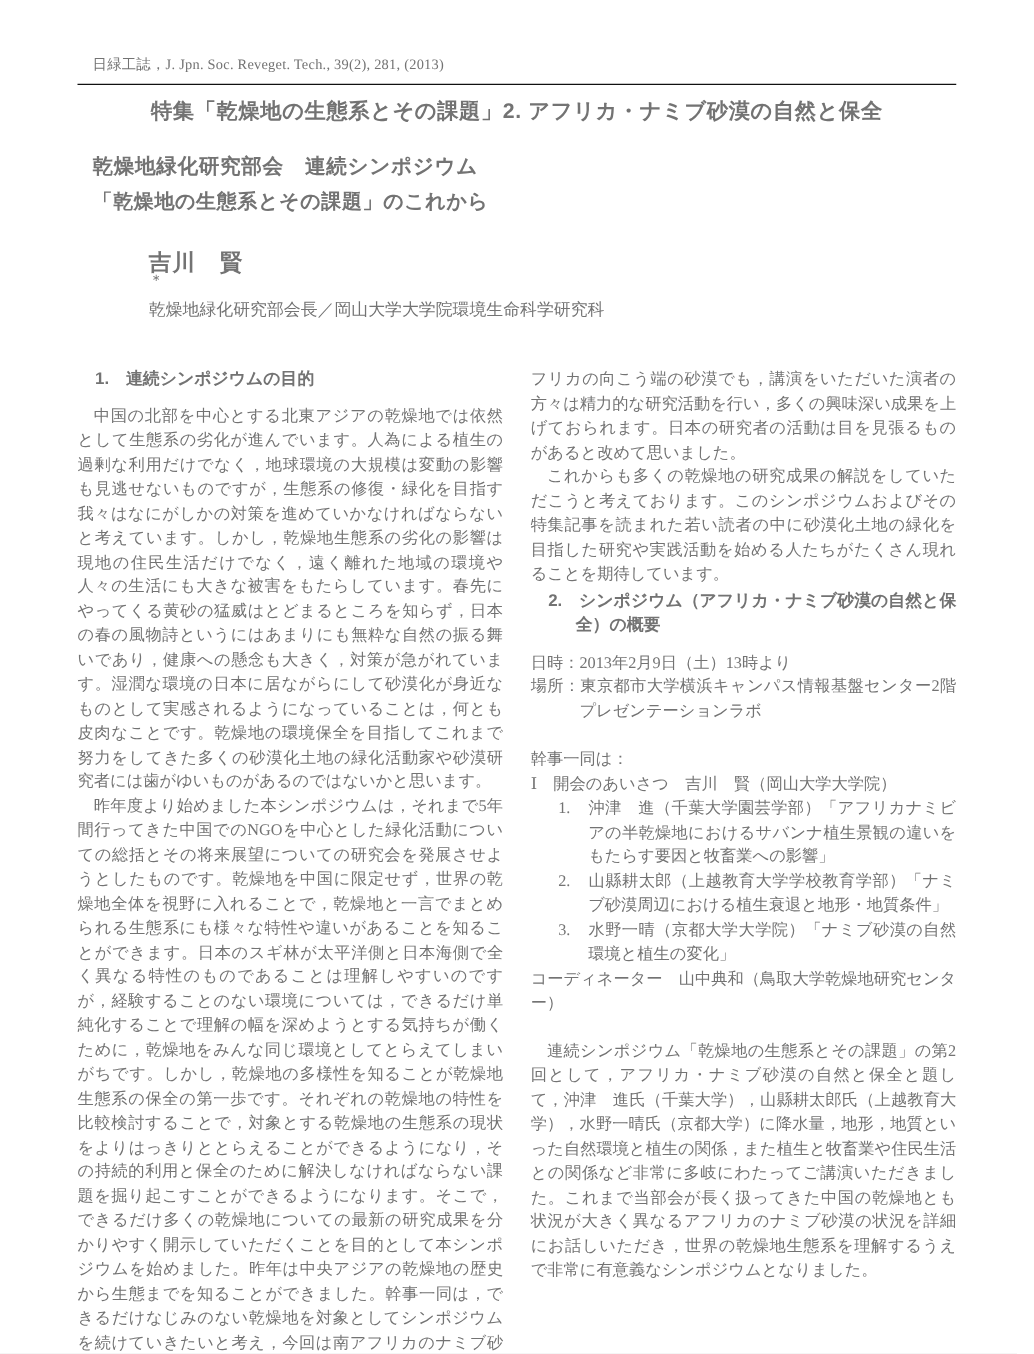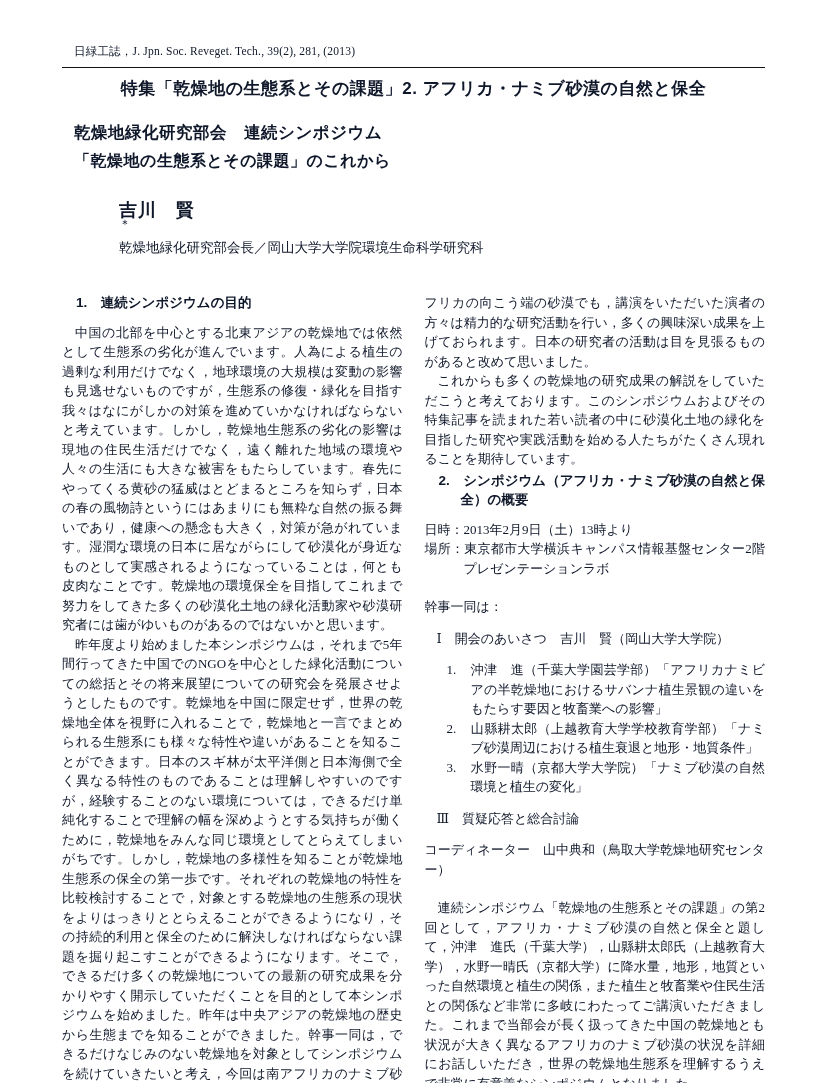--- a/index.html
+++ b/index.html
@@ -6,21 +6,21 @@
     margin: 0;
     padding: 0;
     background: #e8e8e8;
   }
   .page {
     position: relative;
     width: 827px;
     height: 1083px;
     margin: 0 auto;
     background: #ffffff;
-    color: #0f172a;
+    color: #737373;
     font-family: "Liberation Serif", "DejaVu Serif", serif;
     box-sizing: border-box;
     padding: 44px 62px 30px 62px;
     display: flex;
     flex-direction: column;
     overflow: hidden;
   }
   .journal-line {
     font-size: 11.5px;
     letter-spacing: 0.2px;
@@ -114,21 +114,21 @@
   .meta-line {
     margin: 0;
   }
   .meta-line.hang-place {
     padding-left: 39px;
     text-indent: -39px;
   }
   .blank-gap { height: 19px; }
   .program-label { margin: 0; }
   .program-item {
-    margin: 12px;
+    margin: 0;
     padding-left: 26px;
     text-indent: -26px;
   }
   ol.lectures {
     list-style: none;
     margin: 0;
     padding: 0;
   }
   ol.lectures li {
     padding-left: 46px;
@@ -191,21 +191,20 @@
           <span class="lec-num">1.</span><span>沖津　進（千葉大学園芸学部）「アフリカナミビアの半乾燥地におけるサバンナ植生景観の違いをもたらす要因と牧畜業への影響」</span>
         </li>
         <li>
           <span class="lec-num">2.</span><span>山縣耕太郎（上越教育大学学校教育学部）「ナミブ砂漠周辺における植生衰退と地形・地質条件」</span>
         </li>
         <li>
           <span class="lec-num">3.</span><span>水野一晴（京都大学大学院）「ナミブ砂漠の自然環境と植生の変化」</span>
         </li>
       </ol>
 
-      <p class="program-item">Ⅲ　質疑応答と総合討論</p>
       <p class="coordinator">コーディネーター　山中典和（鳥取大学乾燥地研究センター）</p>
 
       <div class="blank-gap"></div>
 
       <p class="body-para">連続シンポジウム「乾燥地の生態系とその課題」の第2回として，アフリカ・ナミブ砂漠の自然と保全と題して，沖津　進氏（千葉大学），山縣耕太郎氏（上越教育大学），水野一晴氏（京都大学）に降水量，地形，地質といった自然環境と植生の関係，また植生と牧畜業や住民生活との関係など非常に多岐にわたってご講演いただきました。これまで当部会が長く扱ってきた中国の乾燥地とも状況が大きく異なるアフリカのナミブ砂漠の状況を詳細にお話しいただき，世界の乾燥地生態系を理解するうえで非常に有意義なシンポジウムとなりました。</p>
     </div>
 
   </div>
 
 </div>

